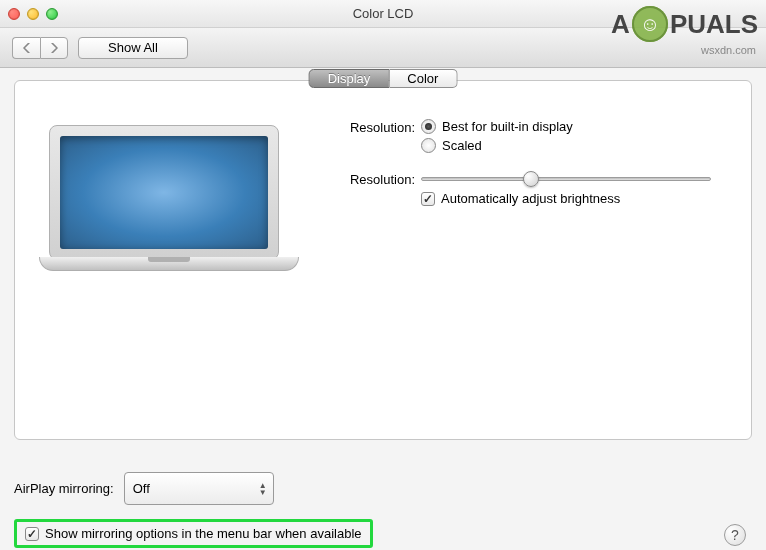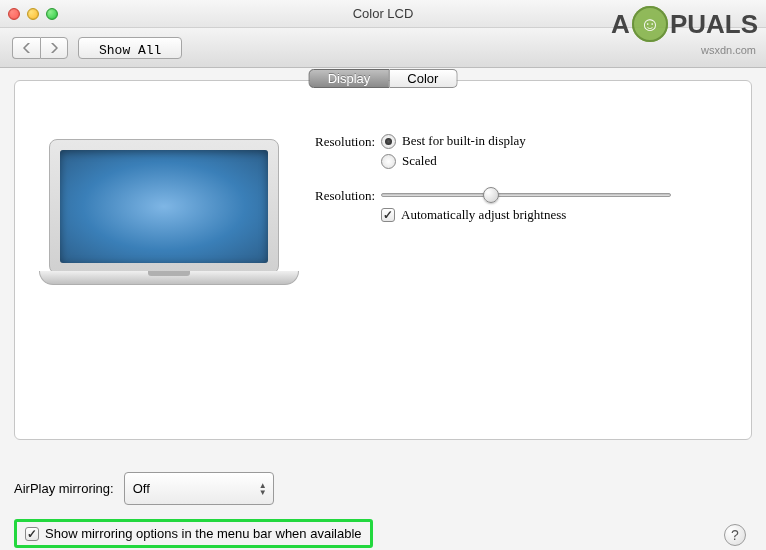--- a/index.html
+++ b/index.html
@@ -44,24 +44,24 @@
     .nav-btn {
       width: 28px; height: 22px;
       background: linear-gradient(#ffffff, #ececec);
       border: 1px solid #a5a5a5;
       display:flex; align-items:center; justify-content:center;
       font-size: 11px; color:#666;
     }
     .nav-btn:first-child { border-radius: 4px 0 0 4px; border-right:none; }
     .nav-btn:last-child { border-radius: 0 4px 4px 0; }
     .showall-btn {
-      height: 22px; padding: 0 20px;
+      height: 22px; padding: 0 29px;
       background: linear-gradient(#ffffff, #ececec);
       border: 1px solid #a5a5a5; border-radius: 4px;
-      font-size: 13px; display:flex; align-items:flex-end;font-family:Liberation Mono, monospace;
+      font-size: 13px; display:flex; align-items:center;
     }
     .watermark {
       position:absolute; right:8px; top:6px;
       font-size: 26px; font-weight:bold; color:#333;
       display:flex; align-items:center; gap:2px;
       opacity:.9;
     }
     .watermark-logo{
       width:36px;height:36px;border-radius:50%;
       background:#86b44a; display:flex;align-items:center;justify-content:center;
@@ -99,21 +99,21 @@
       display:flex; align-items:center;
       font-size:13px;
     }
     .tab:first-child { border-radius:5px 0 0 5px;}
     .tab:last-child  { border-radius:0 5px 5px 0; border-left:none;}
     .tab.selected {
       background: linear-gradient(#bfbfbf, #8a8a8a);
       color:#fff; text-shadow:0 -1px rgba(0,0,0,.3);
       border-color:#6a6a6a;
     }
-    .pane-body { display:flex; margin-top:20px;font-family:Liberation Serif, serif;}
+    .pane-body { display:flex; gap:40px; margin-top:6px;}
     .device-image {
       width: 250px; height: 160px;
       position: relative; margin-top:10px;
     }
     .laptop-screen-shell{
       width: 230px; height: 135px;
       background: linear-gradient(#e8e8e8,#d0d0d0);
       border-radius: 8px;
       border: 1px solid #b0b0b0;
       padding: 10px;

